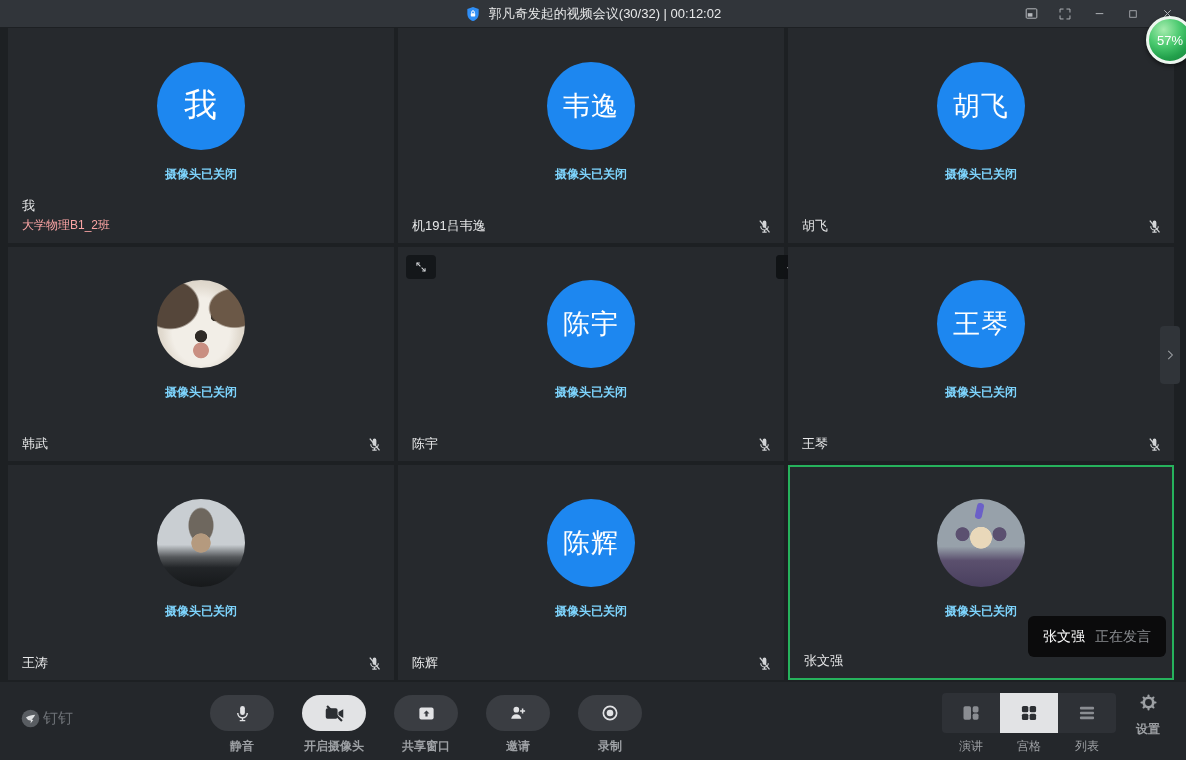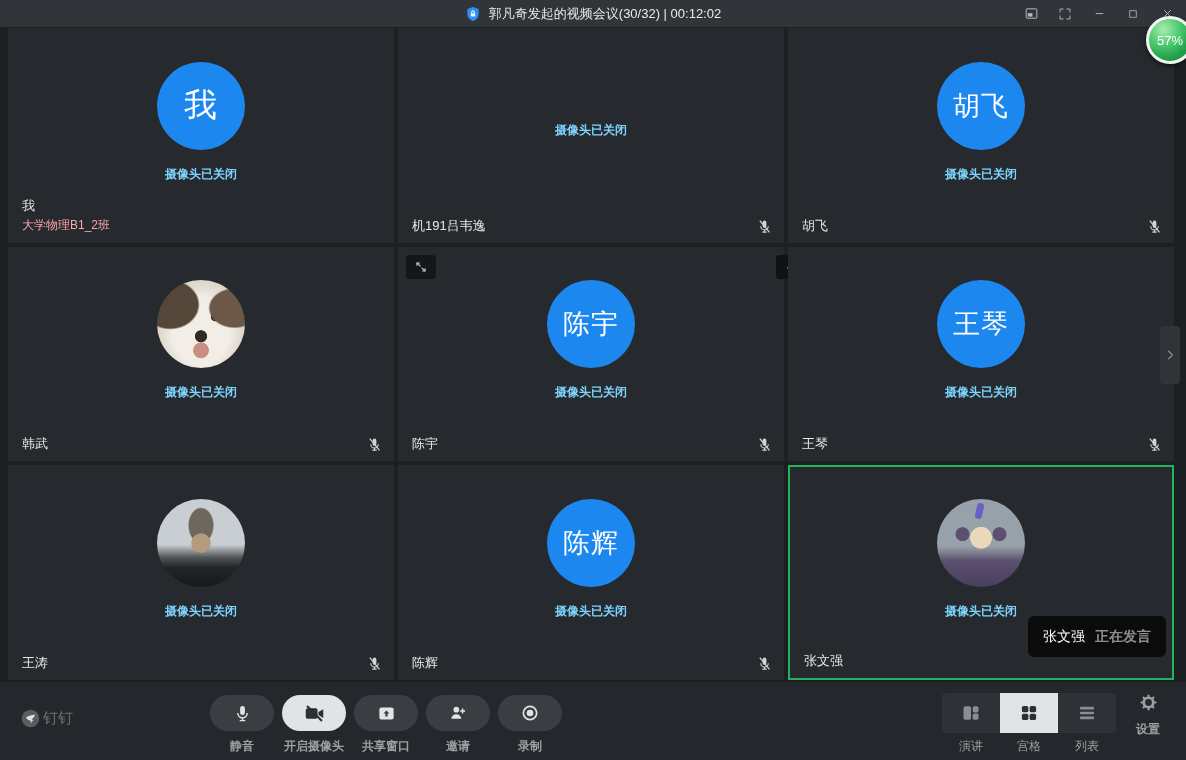--- a/index.html
+++ b/index.html
@@ -49,32 +49,32 @@
   .mic-muted-ind { color:#d2d4d6; }
   
   .tile-ctl { position:absolute; background:rgba(16,18,20,.78); border-radius:4px; display:flex; align-items:center; justify-content:center; color:#cfd1d4; cursor:pointer; }
   .ctl-expand { top:8px; left:8px; width:30px; height:24px; }
   .ctl-right { position:absolute; top:8px; right:8px; display:flex; gap:8px; }
   .ctl-mic, .ctl-more { width:36px; height:24px; }
   .ctl-more { letter-spacing:1px; color:#e3e4e6; font-size:13px; }
   
   .speak-tip { position:absolute; right:6px; bottom:21px; height:41px; background:#0b0b0c; border-radius:6px; display:flex; align-items:center; gap:10px; padding:0 15px; white-space:nowrap; z-index:5; }
   .speak-tip .tip-name { color:#fff; font-size:14px; }
-  .speak-tip .tip-status { color:#8b8e92; font-size:14px;font-weight:bold; }
+  .speak-tip .tip-status { color:#8b8e92; font-size:14px; }
   
   .panel-toggle { position:absolute; right:6px; top:326px; width:20px; height:58px; background:#303439; border-radius:4px; display:flex; align-items:center; justify-content:center; color:#9da0a4; cursor:pointer; z-index:15; }
   
   .badge { position:absolute; top:16px; left:1146px; width:48px; height:48px; border-radius:50%;
       background:radial-gradient(circle at 35% 25%, #a5ecae, #49c96e 40%, #23a14c 68%, #15803a 100%);
       border:3px solid #eef7f0; box-shadow:0 2px 4px rgba(0,0,0,.55); display:flex; align-items:center; justify-content:center;
       color:#fff; font-size:13px; z-index:30; cursor:pointer; }
   
   .toolbar { position:absolute; left:0; right:0; bottom:0; height:78px; background:#24272b; z-index:20; }
   .brand { position:absolute; left:20px; top:26px; display:flex; align-items:center; gap:2px; color:#6e7277; font-size:15px; }
-  .tool-group { position:absolute; left:210px; top:13px; display:flex; gap:8px; }
+  .tool-group { position:absolute; left:210px; top:13px; display:flex; gap:28px; }
   .tool-btn { width:64px; display:flex; flex-direction:column; align-items:center; cursor:pointer; }
   .pill { width:64px; height:36px; border-radius:18px; background:#3a3d42; display:flex; align-items:center; justify-content:center; color:#e2e3e5; }
   .pill--light { background:#e2e3e5; color:#2c2f33; }
   .pill--red { background:#f85a2b; color:#fff; }
   .tool-label { margin-top:7px; font-size:12px; color:#9da0a4; white-space:nowrap;font-weight:bold; }
   .view-group { position:absolute; left:942px; top:11px; display:flex; background:#2e3136; border-radius:4px; }
   .view-btn { width:58px; height:40px; display:flex; align-items:center; justify-content:center; color:#8a8d92; cursor:pointer; }
   .view-btn.active { background:#e2e3e5; color:#2c2f33; }
   .view-labels { position:absolute; left:942px; top:56px; display:flex; }
   .view-labels span { width:58px; text-align:center; font-size:12px; color:#9da0a4; }
@@ -237,20 +237,21 @@
     <div class="tile-footer">
       <div>
         <div class="tile-name">我</div>
         <div class="tile-sub">大学物理B1_2班</div>
       </div>
     </div>
   </div>
 
   <div class="tile">
     <div class="tile-center">
+      <div class="avatar avatar--initials">韦逸</div>
       <div class="camera-off">摄像头已关闭</div>
     </div>
     <div class="tile-footer">
       <div class="tile-name">机191吕韦逸</div>
       <span class="mic-muted-ind">
           <svg width="15" height="15">
             <use href="#i-mic-slash"></use>
           </svg>
         </span>
     </div>

